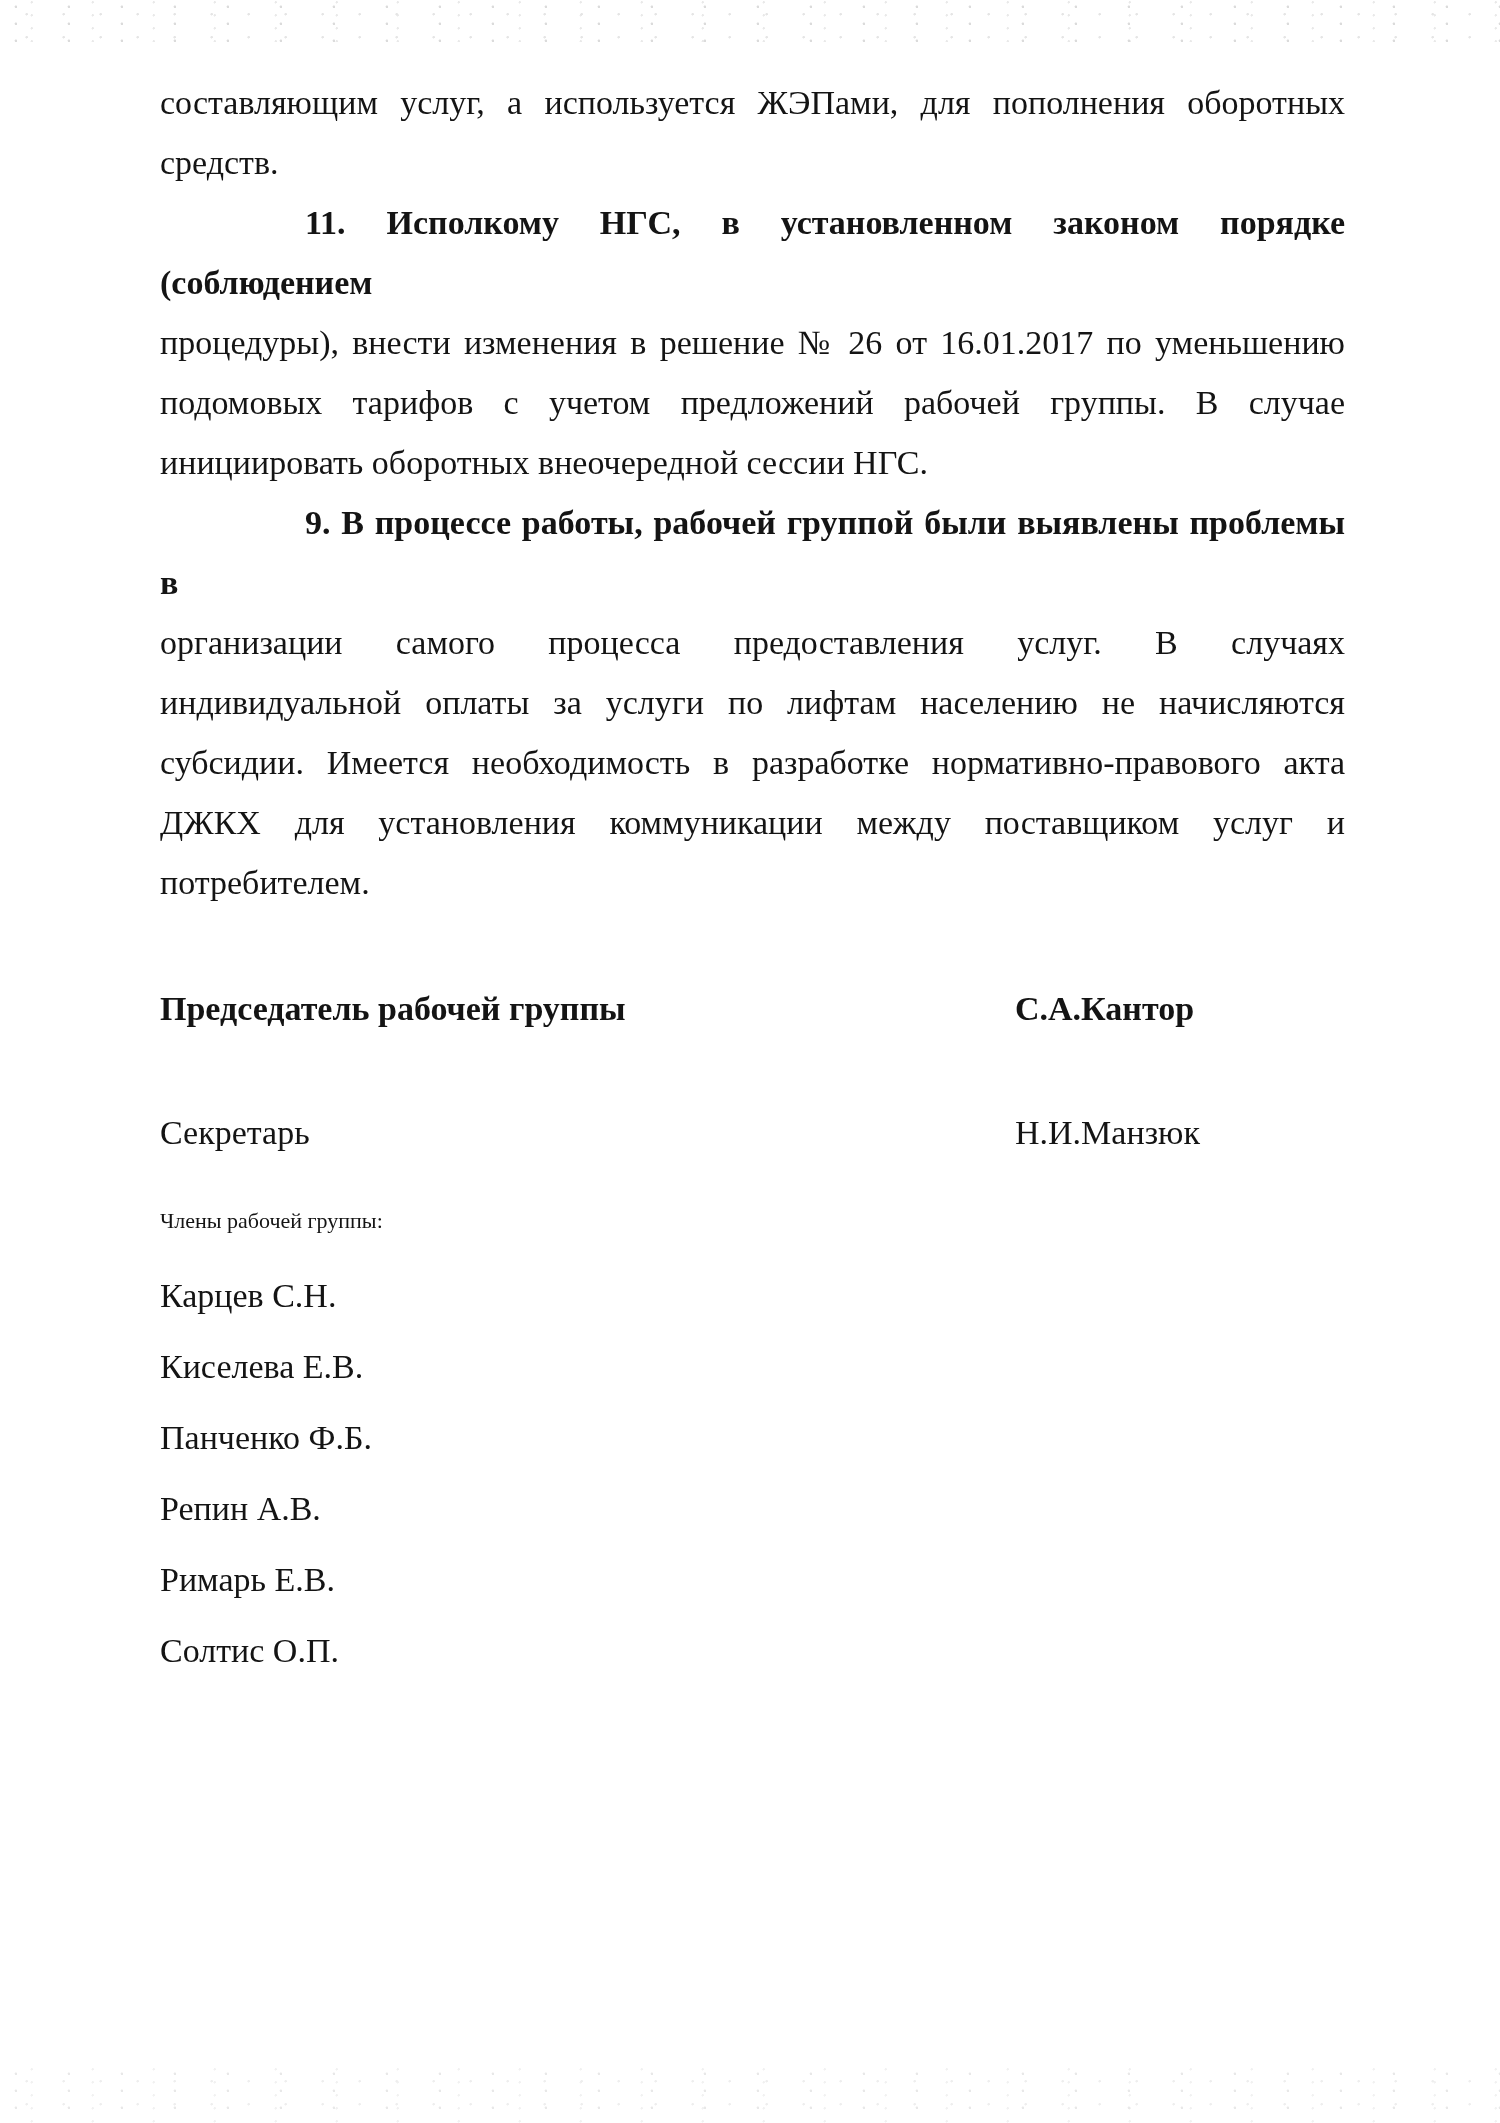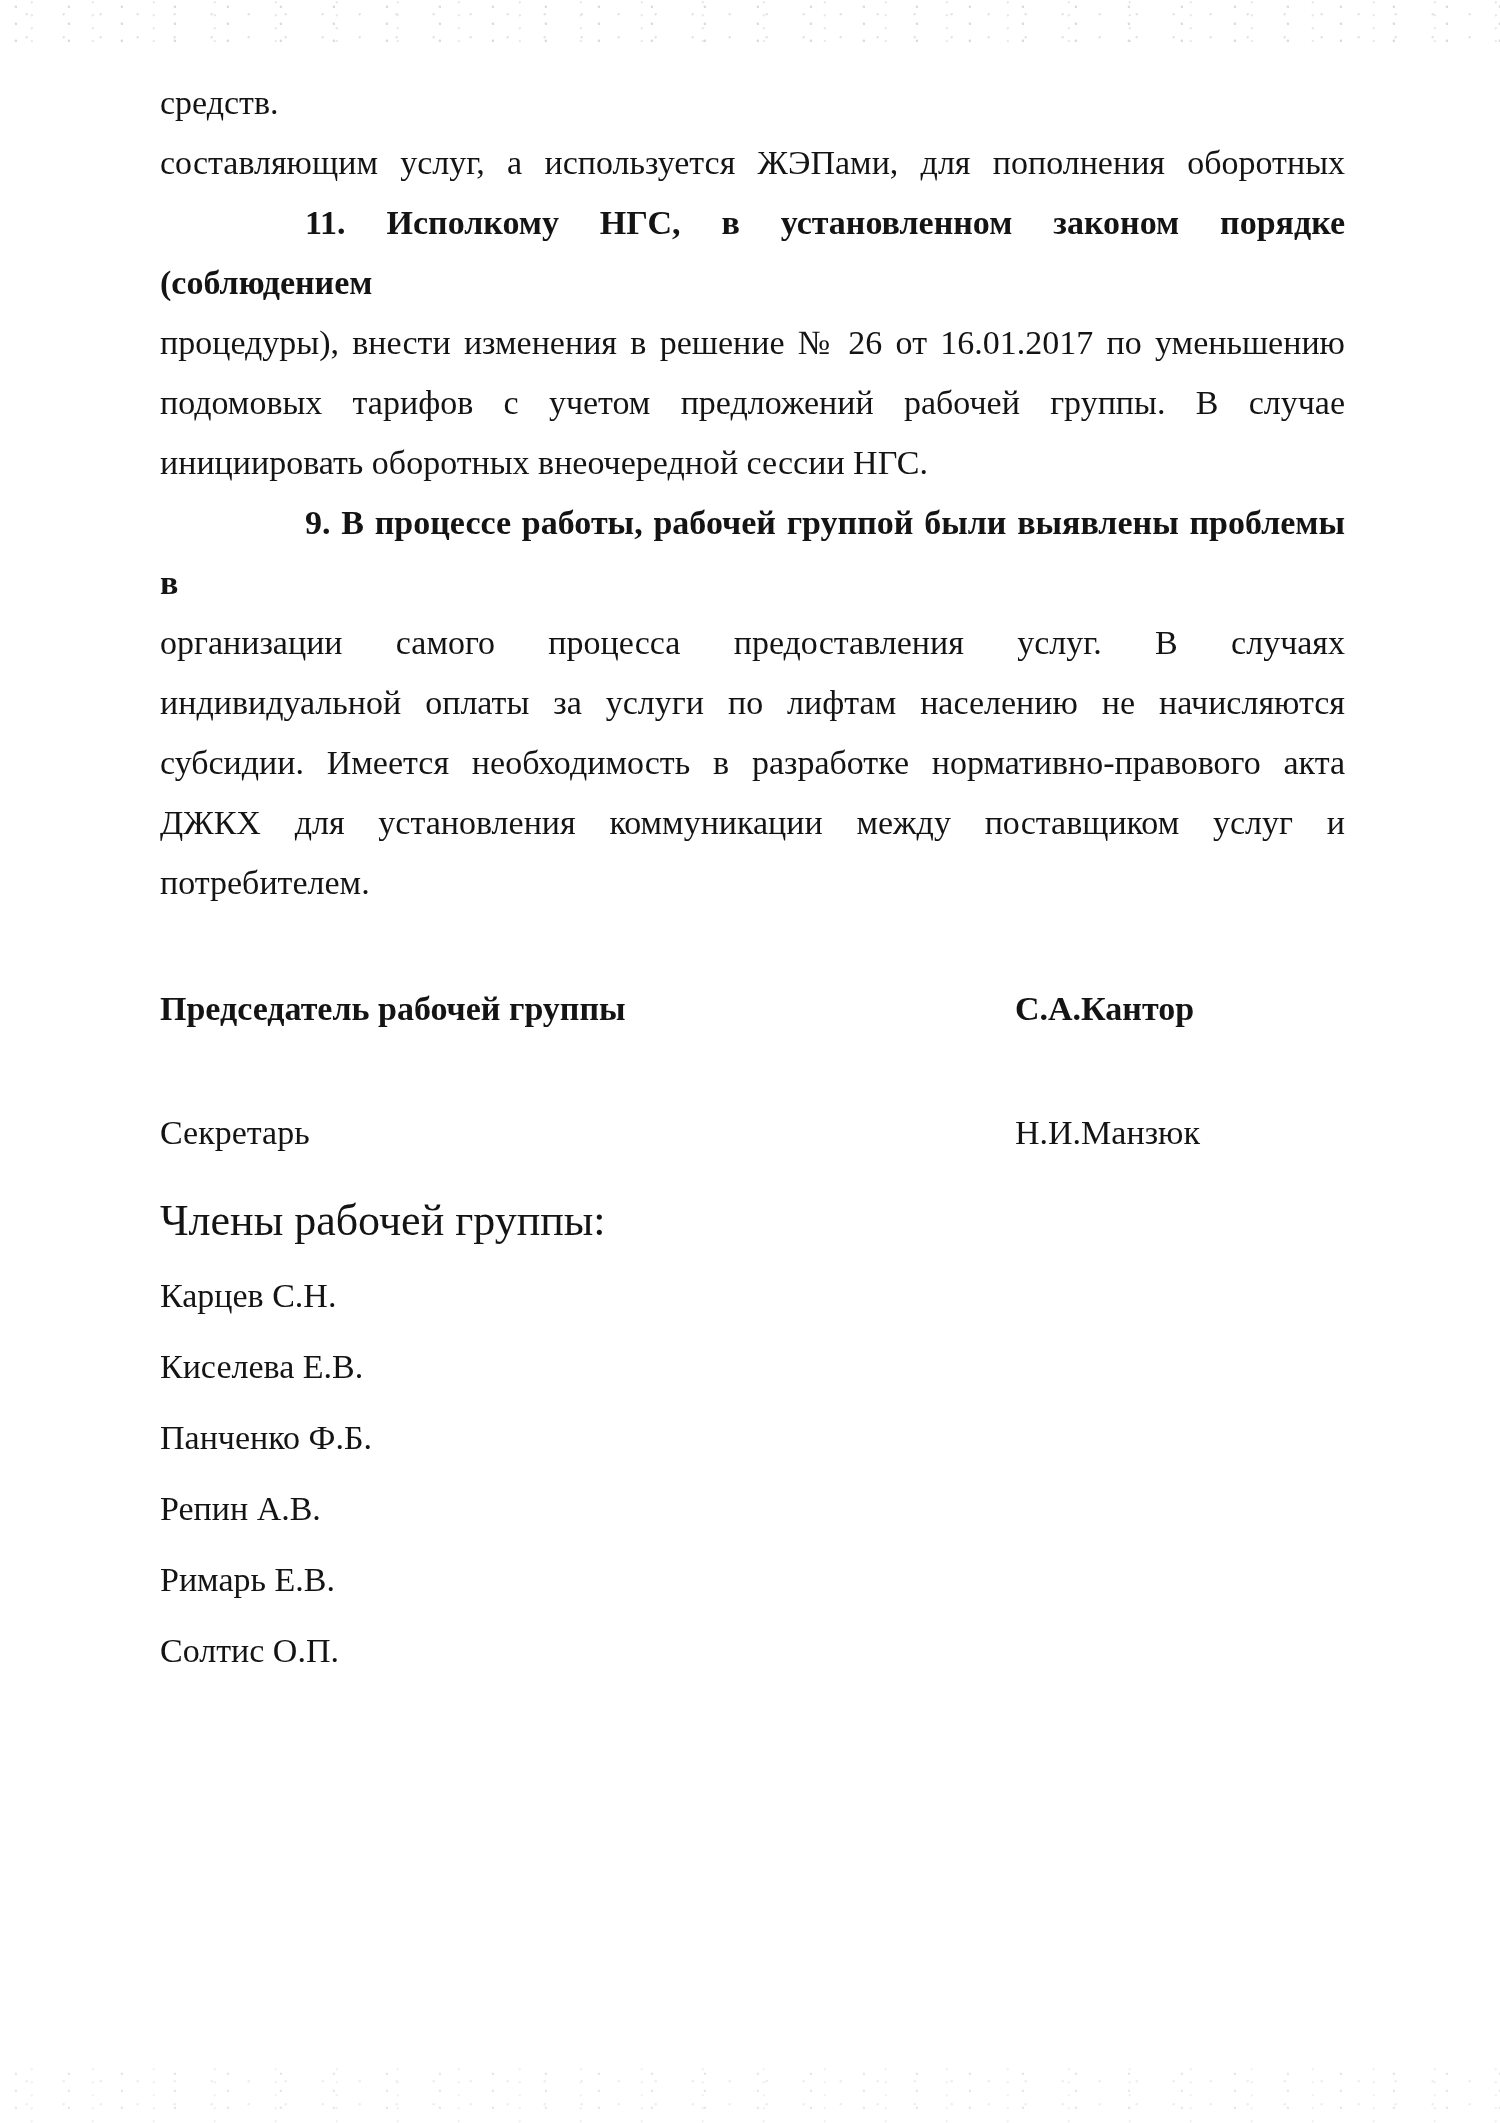--- a/index.html
+++ b/index.html
@@ -46,41 +46,41 @@
     height: 60px;
     font-size: 34px;
     line-height: 60px;
   }
   .sig-row.row-0 { margin-top: 66px; font-weight: bold; }
   .sig-row.row-1 { margin-top: 64px; }
   .sig-row .sig-name { position: absolute; left: 855px; top: 0; white-space: nowrap; }
 
   .members-heading {
     margin-top: 28px;
-    font-size: 44px;
+    font-size: 22px;
     line-height: 60px;
   }
   .member {
     font-size: 34px;
     line-height: 60px;
     margin-top: 11px;
   }
   .member:first-child { margin-top: 15px; }
 </style>
 </head>
 <body>
 
 <div class="page">
   <div class="scan-noise top"></div>
 
   <div class="content">
     <div id="paragraphs">
         <div class="paragraph">
+          <div class="line">составляющим услуг, а используется ЖЭПами, для пополнения оборотных</div>
           <div class="line last">средств.</div>
-          <div class="line">составляющим услуг, а используется ЖЭПами, для пополнения оборотных</div>
         </div>
         <div class="paragraph">
           <div class="line indent">11. Исполкому НГС, в установленном законом порядке (соблюдением</div>
           <div class="line">процедуры), внести изменения в решение № 26 от 16.01.2017 по уменьшению</div>
           <div class="line">подомовых тарифов с учетом предложений рабочей группы. В случае</div>
           <div class="line last">инициировать оборотных внеочередной сессии НГС.</div>
         </div>
         <div class="paragraph">
           <div class="line indent">9. В процессе работы, рабочей группой были выявлены проблемы в</div>
           <div class="line">организации самого процесса предоставления услуг. В случаях</div>

